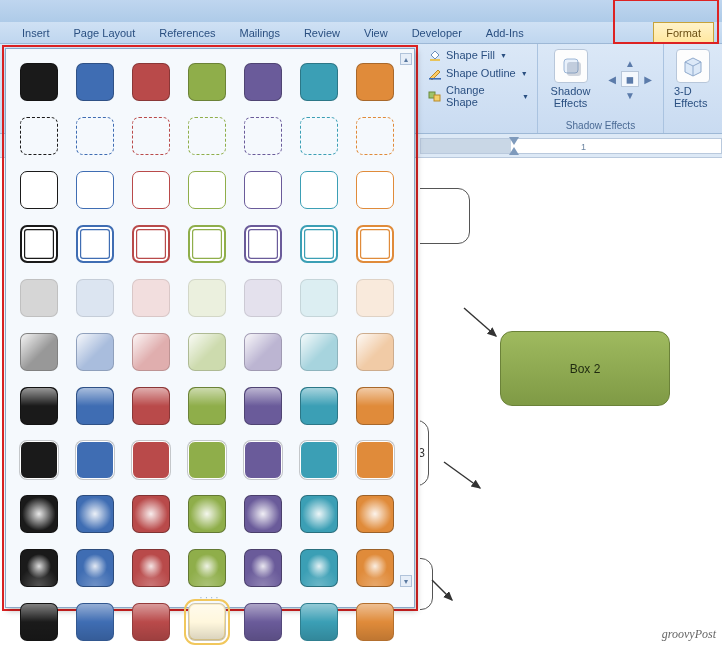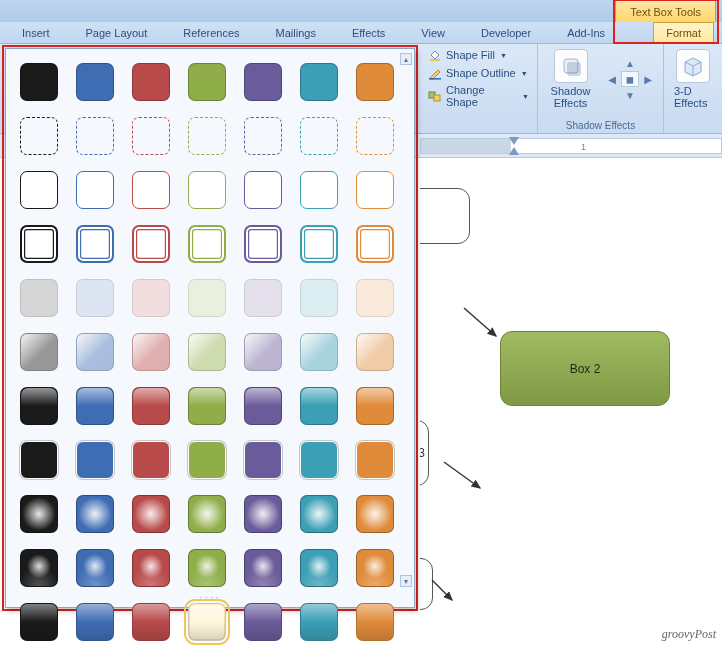--- a/index.html
+++ b/index.html
@@ -4,21 +4,21 @@
 <style>
   * { box-sizing: border-box; margin: 0; padding: 0; }
   body { font-family: "Segoe UI", Tahoma, sans-serif; font-size: 11px; width: 722px; height: 646px; overflow: hidden; background: #fff; position: relative; }
 
   
   .titlebar { height: 22px; background: linear-gradient(#bfd6ef, #aecbe8); display:flex; align-items:center; justify-content:center; position:relative; }
   .titletext { color:#3b5a7a; font-size:12px; }
   .context-tab-title { position:absolute; right:6px; top:0; height:22px; padding:0 14px; display:flex; align-items:center; background:linear-gradient(#ffe8a6,#ffd66b); border:1px solid #c7a33a; border-bottom:none; color:#6b4f14; font-size:11px; }
 
   
-  .tabrow { height:22px; background: linear-gradient(#cfe1f4,#bfd6ef); display:flex; align-items:flex-end; padding-left:10px; gap:12px; border-bottom:1px solid #9db8d6; }
+  .tabrow { height:22px; background: linear-gradient(#cfe1f4,#bfd6ef); display:flex; align-items:flex-end; padding-left:10px; gap:0; border-bottom:1px solid #9db8d6; }
   .tab { color:#2a4f80; padding:4px 12px 4px; cursor:pointer; }
   .tab.active { background:linear-gradient(#fff3ca,#ffe79e); border:1px solid #c7a33a; border-bottom:1px solid #ffe79e; color:#6b4f14; margin-bottom:-1px; }
   .context-border { border:2px solid #d22; position:absolute; right:3px; top:-1px; width:106px; height:45px; pointer-events:none; }
 
   
   .ribbon { height:90px; background: linear-gradient(#dbe8f7,#c9dbf1); border-bottom:1px solid #9db8d6; position:relative; display:flex; }
   .ribbon-spacer { width:420px; }
   .ribbon-right { display:flex; flex:1; }
   .group { border-right:1px solid #aac3e0; padding:3px 6px 2px; display:flex; flex-direction:column; justify-content:space-between; }
   .group-title { font-size:10px; color:#4a6a94; text-align:center; padding-top:3px; }
@@ -74,29 +74,28 @@
   .r11::after { content:""; position:absolute; inset:0; background:linear-gradient(180deg, rgba(255,255,255,.45), rgba(255,255,255,0) 50%, rgba(0,0,0,.15)); }
 
   .watermark { position:absolute; right:6px; bottom:4px; font-size:12px; color:#666; font-style:italic; font-family: Georgia, serif; }
 
   svg.arrow { position:absolute; overflow:visible; }
 </style>
 </head>
 <body>
 
 <div class="titlebar">
-  <div class="context-tab-title">Text Box Tools</div>
 </div>
 
 <div class="tabrow">
   <div class="tab">Insert</div>
   <div class="tab">Page Layout</div>
   <div class="tab">References</div>
   <div class="tab">Mailings</div>
-  <div class="tab">Effects</div>
+  <div class="tab">Review</div>
   <div class="tab">View</div>
   <div class="tab">Developer</div>
   <div class="tab">Add-Ins</div>
   <div style="flex:1"></div>
   <div class="tab active" style="margin-right:8px">Format</div>
   <div class="context-border"></div>
 </div>
 
 <div class="ribbon">
   <div class="ribbon-spacer"></div>

